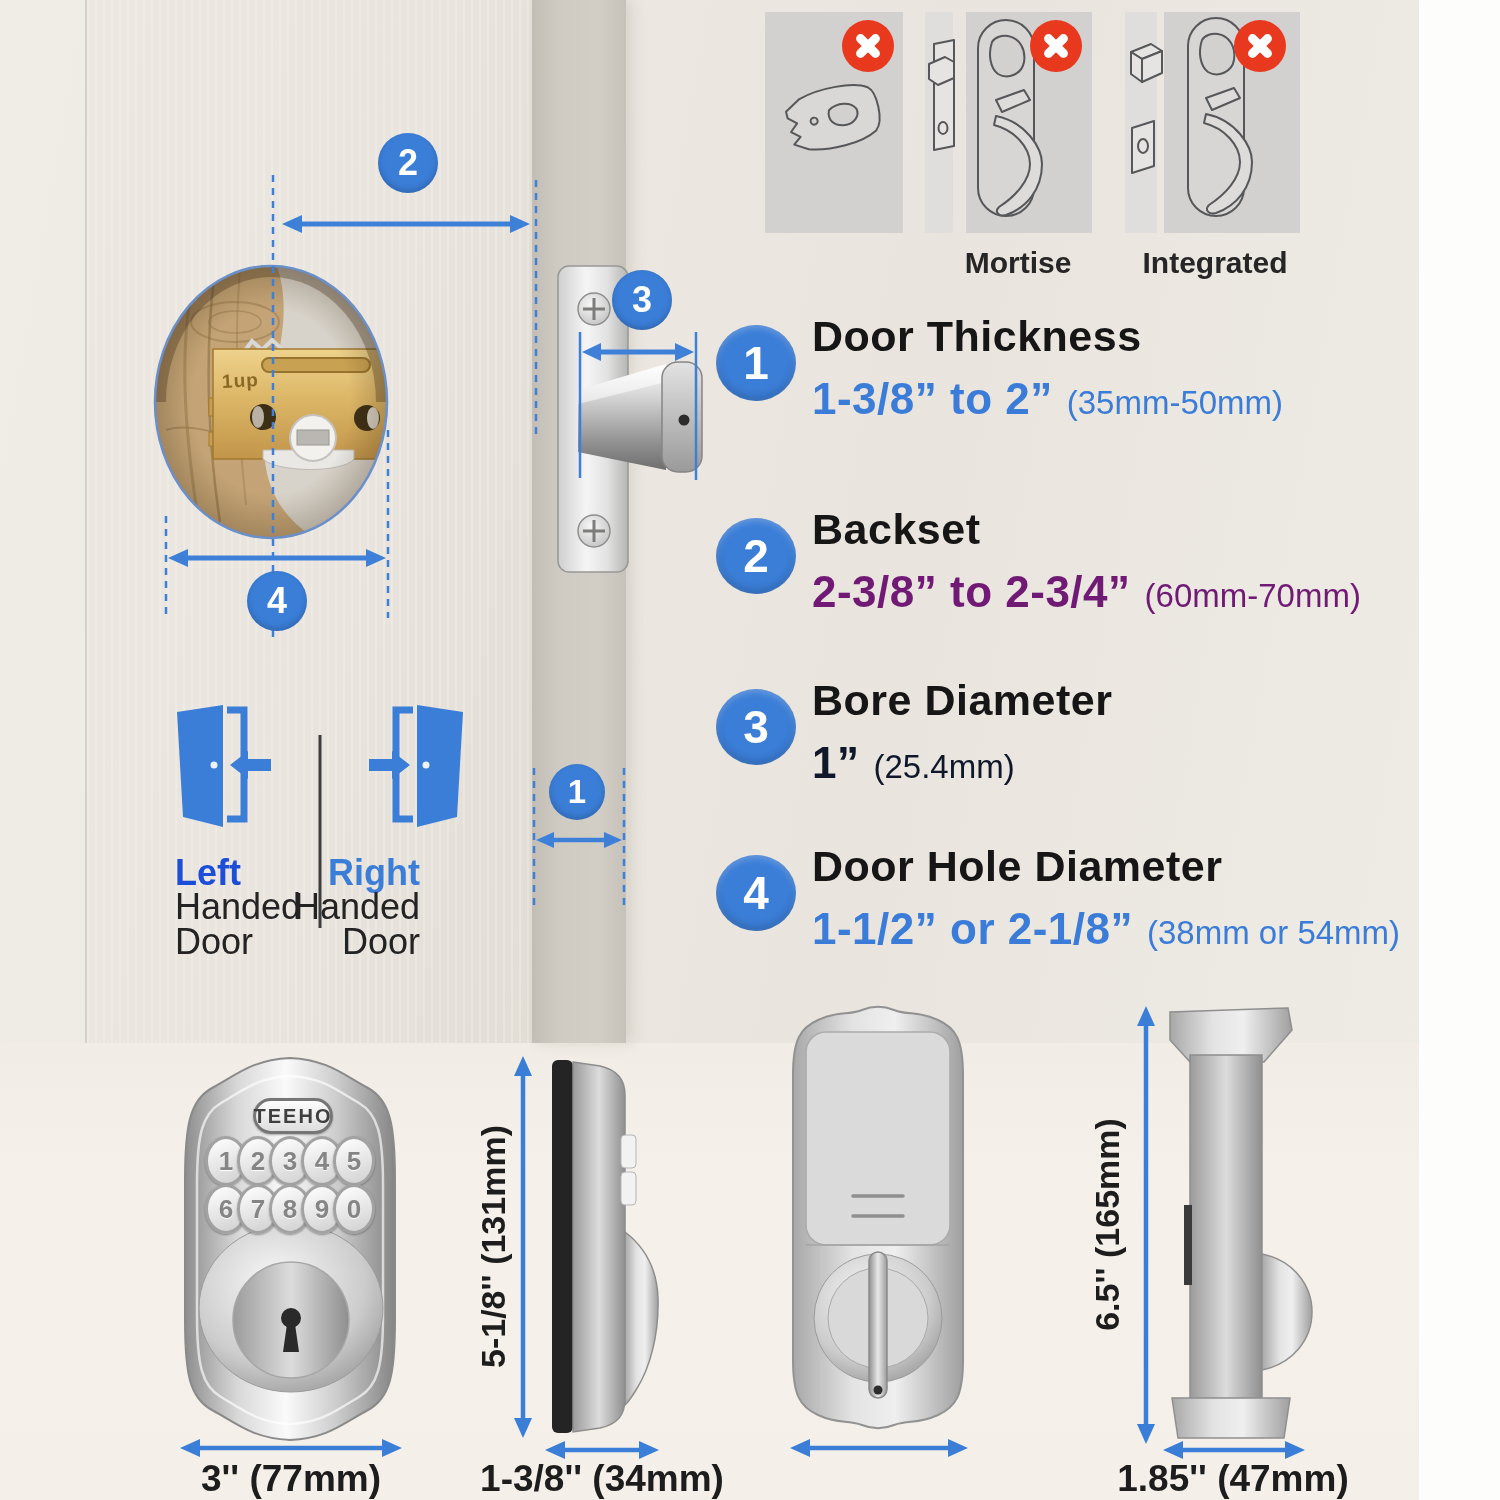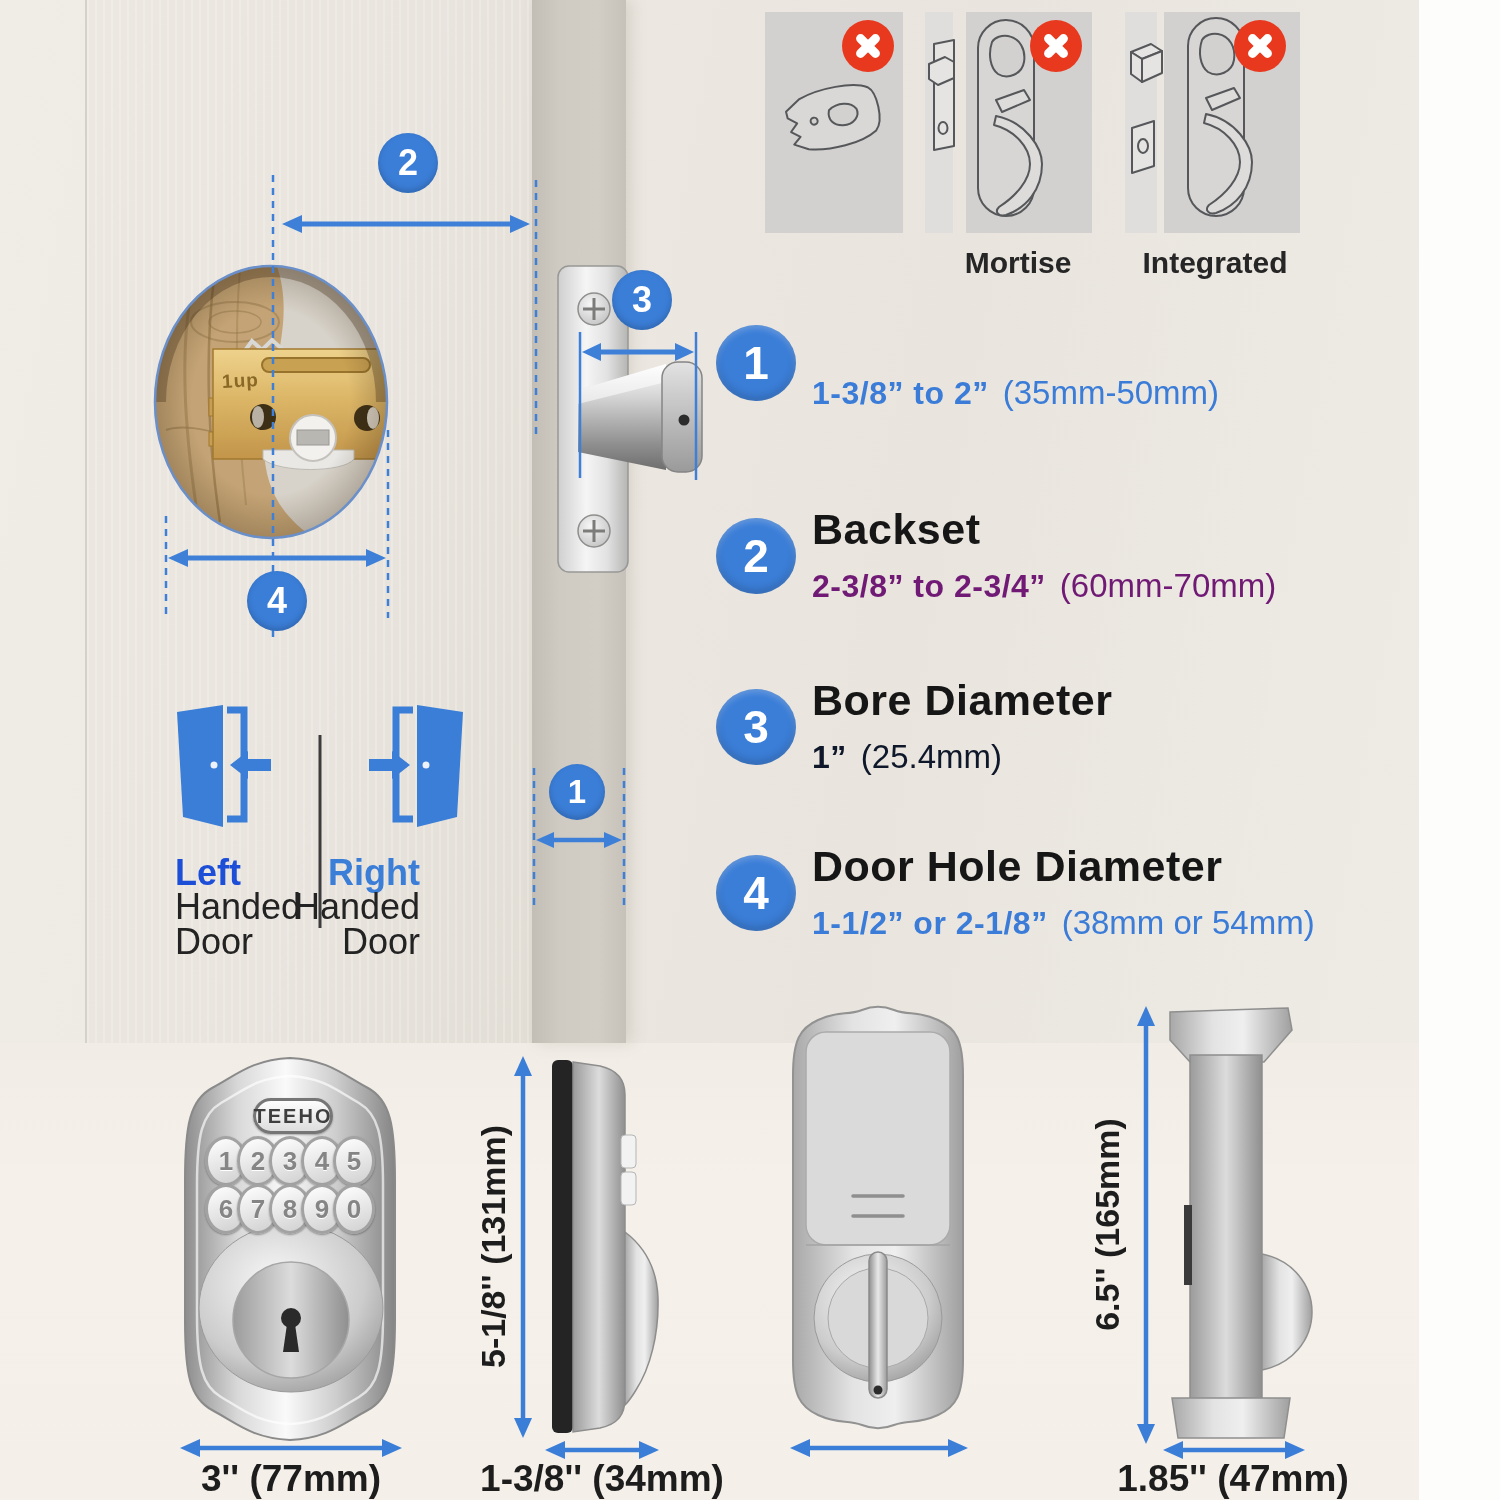--- a/index.html
+++ b/index.html
@@ -27,21 +27,21 @@
   .xbadge span{position:absolute;left:50%;top:50%;width:30px;height:9px;border-radius:5px;background:#fff;}
   .xbadge span:first-child{transform:translate(-50%,-50%) rotate(45deg);}
   .xbadge span:last-child{transform:translate(-50%,-50%) rotate(-45deg);}
   .panel-label{top:246px;width:160px;text-align:center;font-size:30px;font-weight:700;color:#262626;}
   
   .spec-badge{width:80px;height:76px;border-radius:50%;color:#fff;font-weight:700;font-size:46px;
     display:flex;align-items:center;justify-content:center;
     box-shadow:inset 0 -4px 8px rgba(0,0,0,.18), inset 0 3px 6px rgba(255,255,255,.25);}
   .spec-title{left:812px;font-size:43px;font-weight:600;color:#161616;letter-spacing:.5px;white-space:nowrap;}
   .spec-value{left:812px;white-space:nowrap;}
-  .spec-value .main{font-size:32px;font-weight:700;letter-spacing:.5px;}
+  .spec-value .main{font-size:44px;font-weight:700;letter-spacing:.5px;}
   .spec-value .metric{font-size:33px;font-weight:400;margin-left:14px;}
   
   .scene-badge{width:60px;height:60px;border-radius:50%;color:#fff;font-weight:700;font-size:36px;
     display:flex;align-items:center;justify-content:center;
     box-shadow:inset 0 -3px 6px rgba(0,0,0,.18);}
   .scene-badge.small{width:56px;height:56px;font-size:33px;}
   
   .hand-label{font-size:36px;line-height:34px;color:#232323;font-weight:500;white-space:nowrap;}
   .hand-accent{font-weight:700;}
   
@@ -280,20 +280,21 @@
       <span></span>
       <span></span>
     </div>
 
   <div class="abs panel-label" style="left:938px">Mortise</div>
   <div class="abs panel-label" style="left:1135px">Integrated</div>
 
   <div class="abs spec-badge" style="left:716px;top:325px;background:#3b7ed8">
       <span>1</span>
     </div>
+  <div class="abs spec-title" style="top:312px">Door Thickness</div>
   <div class="abs spec-value" style="top:374px;color:#3a7cd8">
     <span class="main">1-3/8” to 2”</span><span class="metric">(35mm-50mm)</span>
   </div>
 
   <div class="abs spec-badge" style="left:716px;top:518px;background:#3b7ed8">
       <span>2</span>
     </div>
   <div class="abs spec-title" style="top:505px">Backset</div>
   <div class="abs spec-value" style="top:567px;color:#701a75">
     <span class="main">2-3/8” to 2-3/4”</span><span class="metric">(60mm-70mm)</span>

